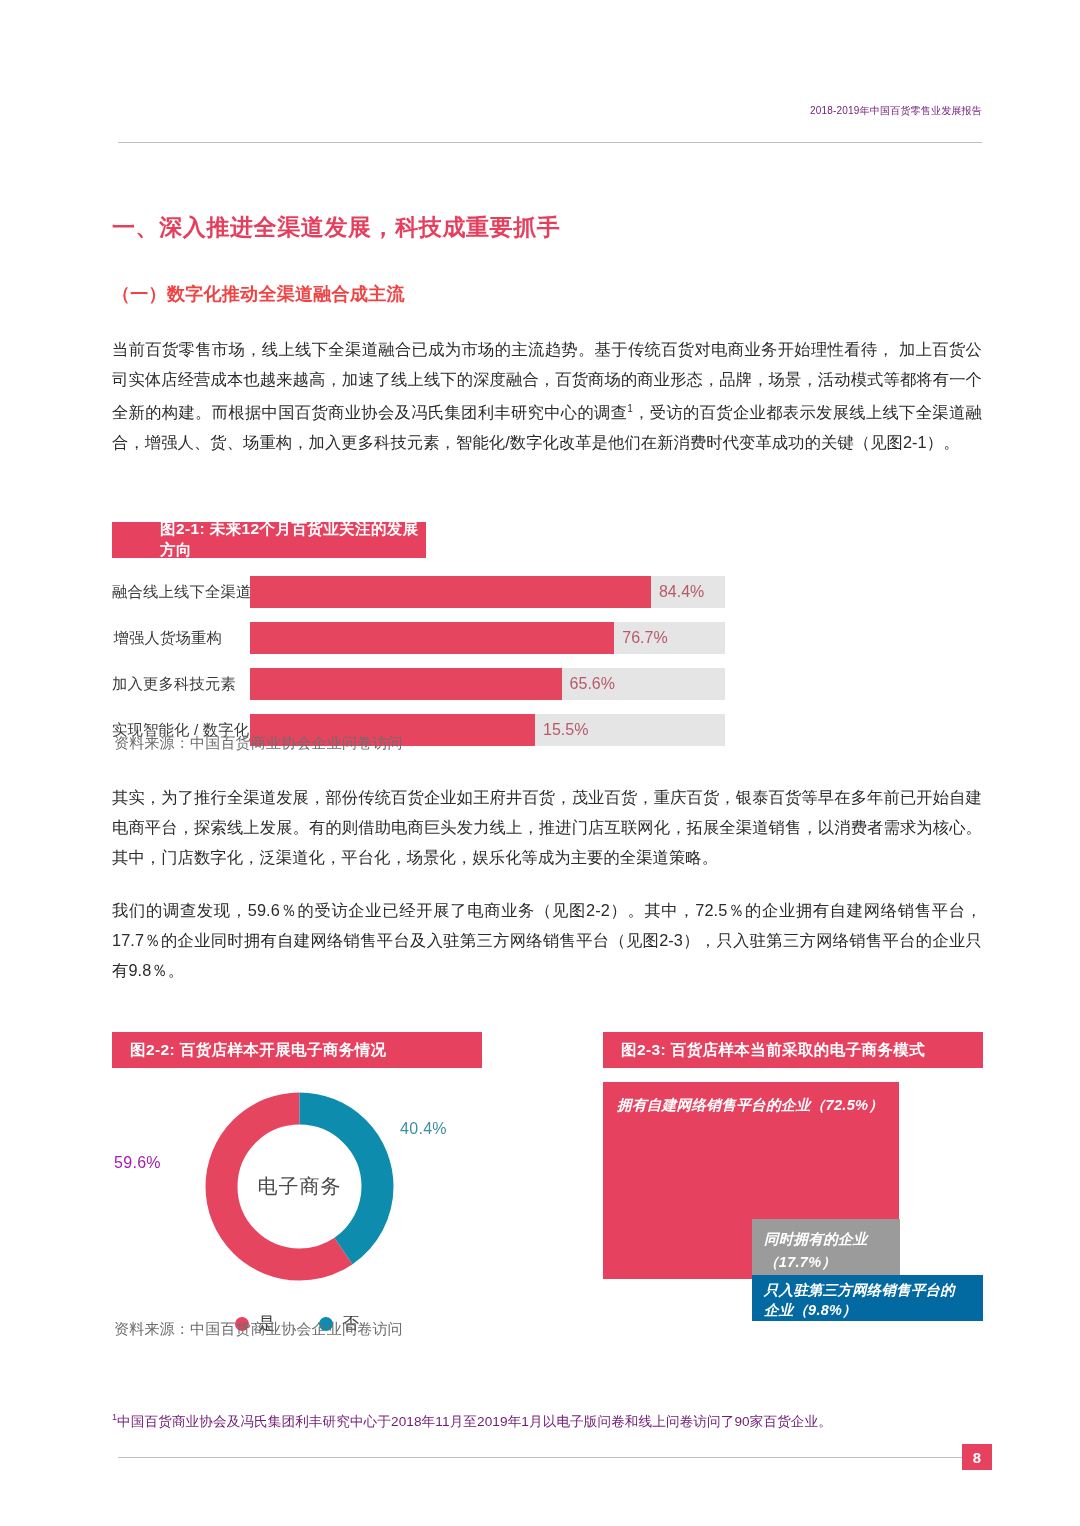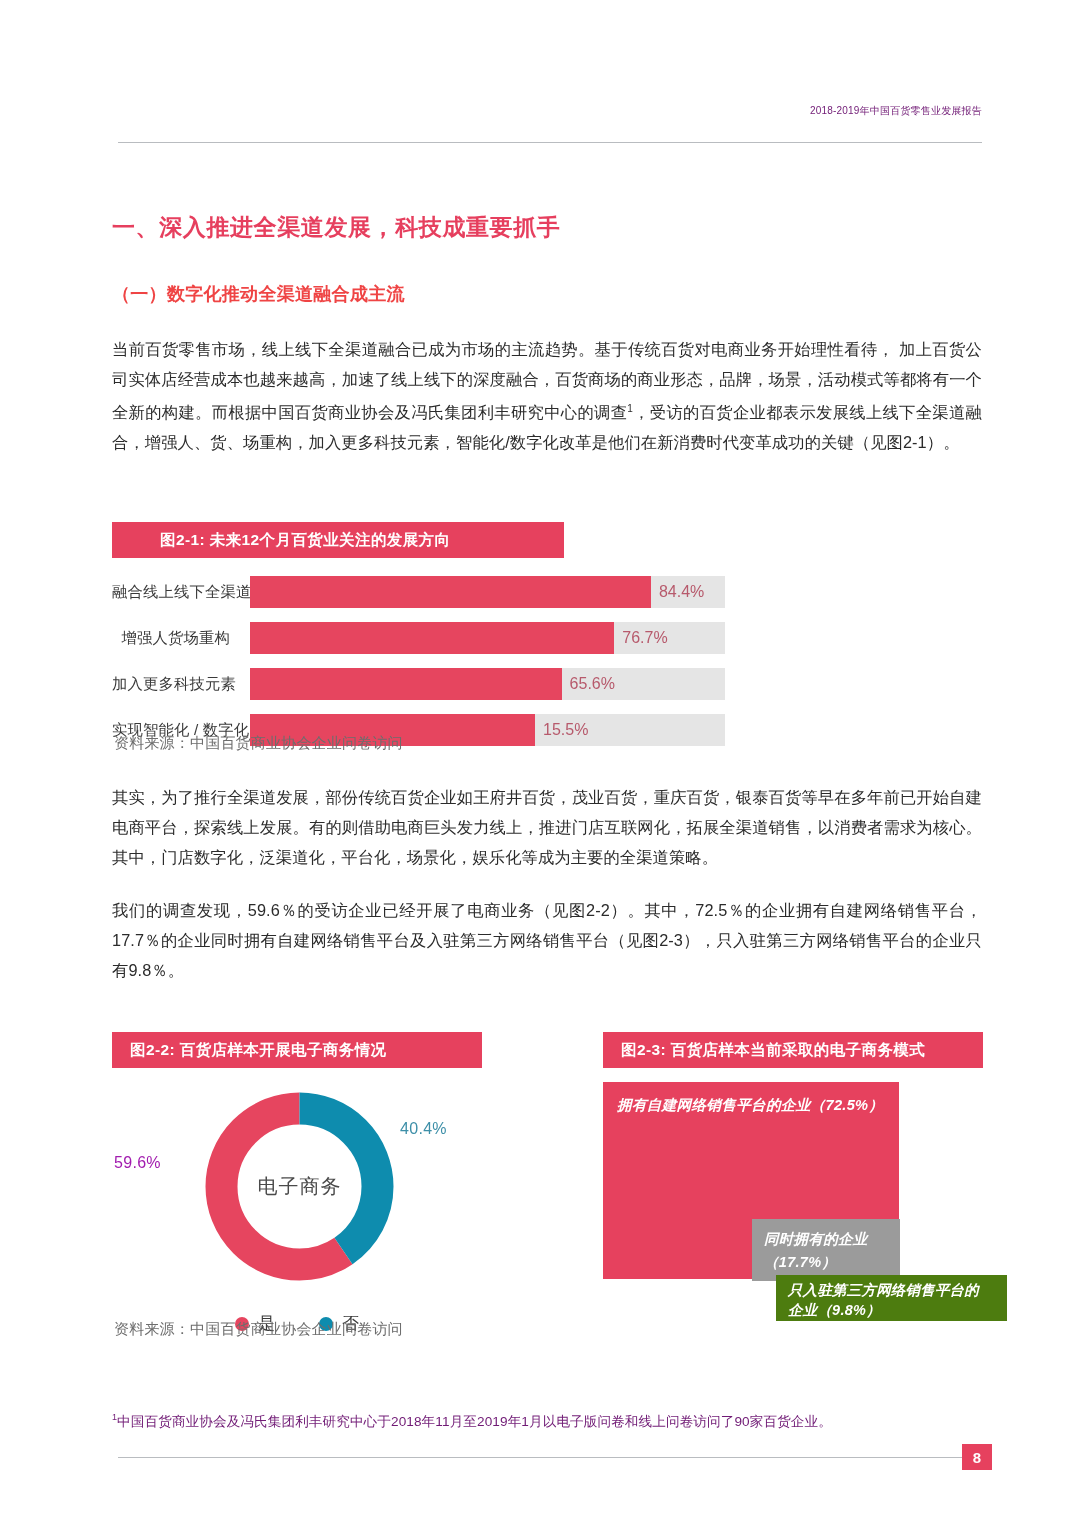--- a/index.html
+++ b/index.html
@@ -57,28 +57,28 @@
     padding-left:18px;
     box-sizing:border-box;
   }
   .source{
     font-size:15px;color:#6d6d6d;letter-spacing:.2px;
     white-space:nowrap;
   }
 
   
   #fig21{position:absolute;left:112px;top:522px;width:620px;height:230px;}
-  #fig21 .fig-title{width:452px;height:36px;padding-left:48px;}
+  #fig21 .fig-title{width:314px;height:36px;padding-left:48px;}
   .bars{position:absolute;left:0;top:54px;width:620px;}
   .bar-row{
     position:relative;height:32px;margin-bottom:14px;
     display:flex;align-items:center;
   }
   .bar-label{
-    width:138px;text-align:right;padding-right:20px;
+    width:138px;text-align:right;padding-right:28px;
     font-size:15.3px;color:#3a3a3a;box-sizing:border-box;
     white-space:nowrap;letter-spacing:.2px;
   }
   .bar-track{
     position:relative;height:32px;width:475px;
     background:#e5e5e5;
   }
   .bar-fill{
     position:absolute;left:0;top:0;height:32px;
     background:#e6455f;
@@ -126,21 +126,21 @@
   }
   #blk-own{
     left:0;top:0;width:296px;height:197px;background:#e6415e;
   }
   #blk-own .blk-text{left:14px;top:14px;font-size:14.6px;white-space:nowrap;}
   #blk-both{
     left:149px;top:137px;width:148px;height:62px;background:#9b9b9b;padding-left:44px;
   }
   #blk-both .blk-text{left:12px;top:9px;font-size:14.5px;line-height:23px;}
   #blk-third{
-    left:149px;top:193px;width:231px;height:46px;background:#4d7c0f;margin-left:24px;
+    left:149px;top:193px;width:231px;height:46px;background:#0369a1;
   }
   #blk-third .blk-text{left:12px;top:5px;font-size:14.4px;line-height:20px;}
 
   
   .footnote{
     position:absolute;left:112px;top:1412px;width:880px;
     font-size:13.6px;color:#701a75;letter-spacing:.1px;
     white-space:nowrap;
   }
   .footnote sup{font-size:9px;vertical-align:super;}

